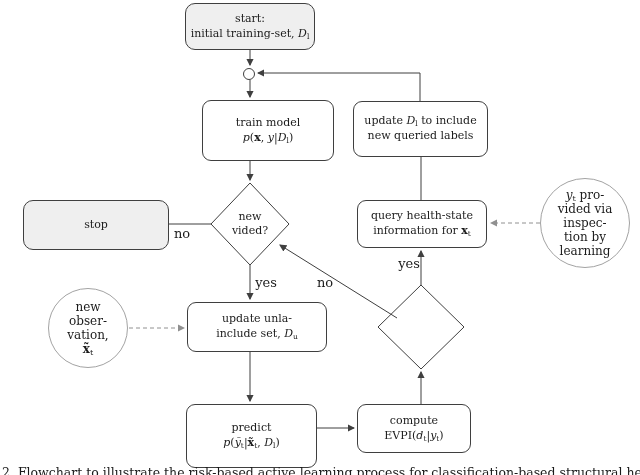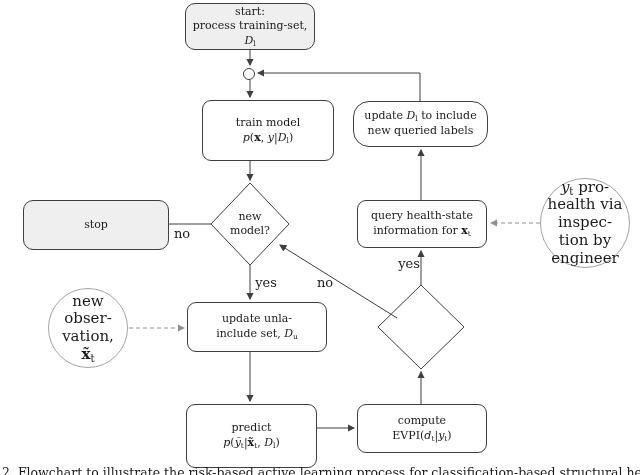--- a/index.html
+++ b/index.html
@@ -5,21 +5,21 @@
   html,body{margin:0;padding:0;background:#ffffff;}
   #fig{position:relative;width:640px;height:475px;background:#fff;overflow:hidden;
        font-family:"DejaVu Serif","Liberation Serif",serif;color:var(--text,#1b1b1b);}
   #edges{position:absolute;inset:0;z-index:1;}
   .node{position:absolute;z-index:2;display:flex;flex-direction:column;align-items:center;
         justify-content:center;text-align:center;font-size:11px;line-height:1.32;
         border:1px solid var(--border,#3f3f3f);border-radius:9px;background:var(--boxfill,#fff);
         box-sizing:border-box;padding:10px 4px;}
   .terminal{background:var(--termfill,#efefef);border-radius:10px;}
   .circle{position:absolute;z-index:2;display:flex;flex-direction:column;align-items:center;
-          justify-content:center;text-align:center;font-size:15px;line-height:1.18;
+          justify-content:center;text-align:center;font-size:12px;line-height:1.18;
           border:1px solid var(--circborder,#a3a3a3);border-radius:50%;background:#fff;box-sizing:border-box;}
   .junction{position:absolute;z-index:2;width:12px;height:12px;border:1px solid var(--border,#3f3f3f);
             border-radius:50%;background:#fff;box-sizing:border-box;}
   .dtext{position:absolute;z-index:2;text-align:center;font-size:11px;line-height:1.3;
          transform:translate(-50%,-50%);}
   .elabel{position:absolute;z-index:2;font-size:13px;text-align:center;}
   .it{font-style:italic;}
   .bf{font-weight:bold;}
   .cal{font-style:italic;}
   sub{font-size:0.68em;vertical-align:-0.3em;line-height:0;}
@@ -56,76 +56,76 @@
     <line x1="397" y1="318" x2="280" y2="245" stroke="#3f3f3f" stroke-width="1" marker-end="url(#arr)"></line>
     <line x1="421" y1="200" x2="421" y2="150" stroke="#3f3f3f" stroke-width="1" marker-end="url(#arr)"></line>
     <polyline points="420,101 420,73 258,73" fill="none" stroke="#3f3f3f" stroke-width="1" marker-end="url(#arr)"></polyline>
 
     <line x1="129" y1="328" x2="184" y2="328" stroke="#909090" stroke-width="1" stroke-dasharray="4,3" marker-end="url(#arrg)"></line>
     <line x1="540" y1="223" x2="491" y2="223" stroke="#909090" stroke-width="1" stroke-dasharray="4,3" marker-end="url(#arrg)"></line>
   </svg>
 
   <div class="node terminal" style="left:185px;top:3px;width:130px;height:47px;">
     <div>start:</div>
-    <div><span>process training-set, </span><span class="cal">D</span><sub>l</sub></div>
+    <div><span>initial training-set, </span><span class="cal">D</span><sub>l</sub></div>
   </div>
 
   <div class="junction" style="left:243px;top:68px;"></div>
 
   <div class="node" style="left:202px;top:100px;width:132px;height:61px;">
     <div>train model</div>
     <div><span class="it">p</span><span>(</span><span class="bf">x</span><span>, </span><span class="it">y</span><span>|</span><span class="cal">D</span><sub>l</sub><span>)</span></div>
   </div>
 
-  <div class="node" style="left:353px;top:101px;width:135px;height:46px;border-radius:16px;">
+  <div class="node" style="left:353px;top:101px;width:135px;height:56px;">
     <div><span>update </span><span class="cal">D</span><sub>l</sub><span> to include</span></div>
     <div>new queried labels</div>
   </div>
 
   <div class="dtext" style="left:250px;top:224px;width:60px;">
     <div>new</div>
-    <div>model?</div>
+    <div>vided?</div>
   </div>
 
   <div class="node terminal" style="left:23px;top:200px;width:146px;height:50px;">
     <div>stop</div>
   </div>
 
   <div class="node" style="left:357px;top:200px;width:130px;height:48px;">
     <div>query health-state</div>
     <div><span>information for </span><span class="bf">x</span><sub>t</sub></div>
   </div>
 
   <div class="circle" style="left:540px;top:178px;width:90px;height:90px;">
     <div><span class="it">y</span><sub>t</sub><span> pro-</span></div>
-    <div>health via</div>
+    <div>vided via</div>
     <div>inspec-</div>
     <div>tion by</div>
-    <div>engineer</div>
+    <div>learning</div>
   </div>
 
   <div class="node" style="left:187px;top:302px;width:140px;height:50px;">
     <div>update unla-</div>
     <div><span>include set, </span><span class="cal">D</span><sub>u</sub></div>
   </div>
 
   <div class="circle" style="left:48px;top:288px;width:80px;height:80px;">
     <div>new</div>
     <div>obser-</div>
     <div>vation,</div>
     <div><span class="bf">x̃</span><sub>t</sub></div>
   </div>
 
 
   <div class="node" style="left:186px;top:404px;width:131px;height:64px;">
     <div>predict</div>
     <div><span class="it">p</span><span>(</span><span class="it">ỹ</span><sub>t</sub><span>|</span><span class="bf">x̃</span><sub>t</sub><span>, </span><span class="cal">D</span><sub>l</sub><span>)</span></div>
   </div>
 
-  <div class="node" style="left:357px;top:404px;width:130px;height:49px;">
+  <div class="node" style="left:357px;top:404px;width:114px;height:49px;">
     <div>compute</div>
     <div><span>EVPI(</span><span class="it">d</span><sub>t</sub><span>|</span><span class="it">y</span><sub>t</sub><span>)</span></div>
   </div>
 
   <div class="elabel" style="left:172px;top:226px;width:20px;">no</div>
   <div class="elabel" style="left:254px;top:275px;width:24px;">yes</div>
   <div class="elabel" style="left:315px;top:275px;width:20px;">no</div>
   <div class="elabel" style="left:397px;top:256px;width:24px;">yes</div>
 
   <div id="caption">2. Flowchart to illustrate the risk-based active learning process for classification-based structural health monitoring</div>

